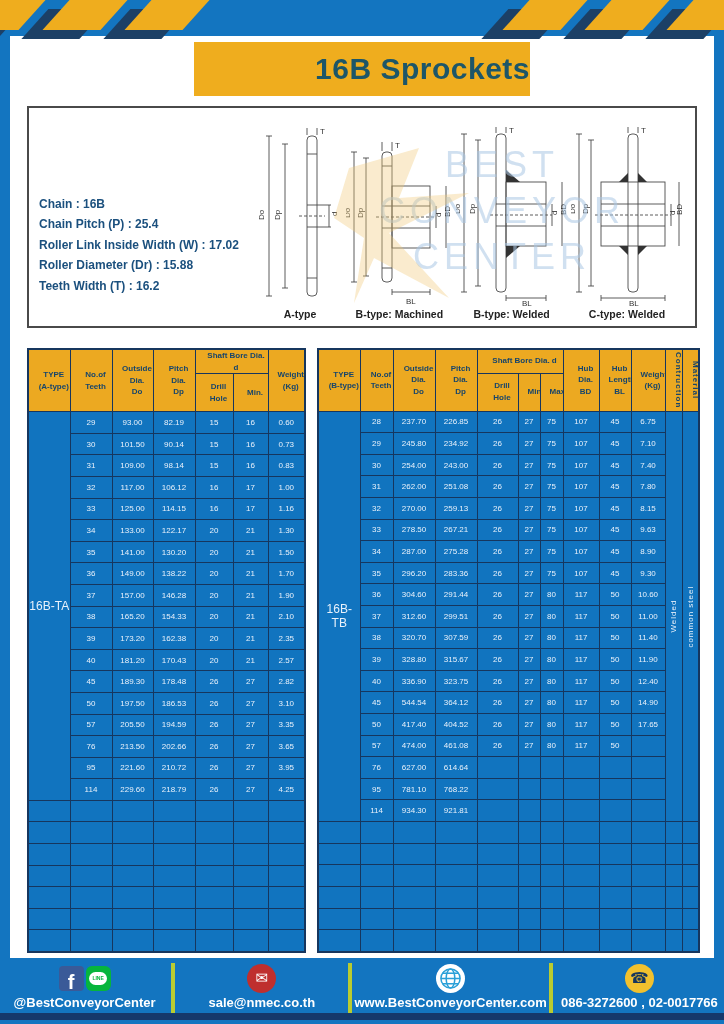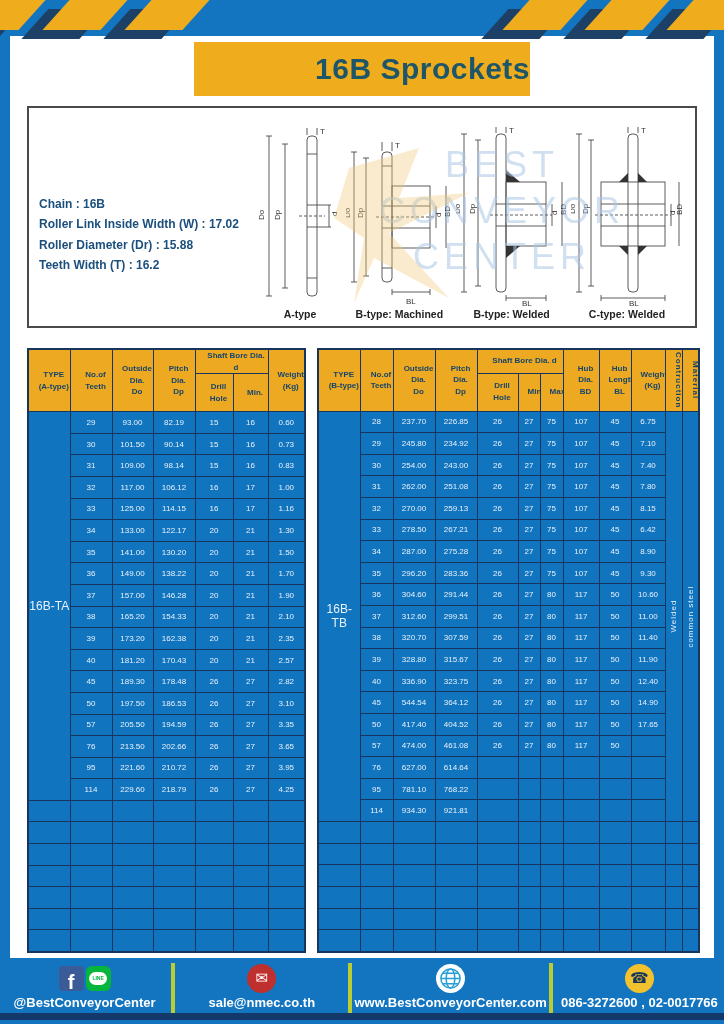--- a/index.html
+++ b/index.html
@@ -87,20 +87,21 @@
         <div>BEST</div>
         <div>CONVEYOR</div>
         <div>CENTER</div>
       </div>
       <svg class="wm-star" width="150" height="170" viewBox="0 0 150 170">
         <path d="M20 30 L90 10 L70 60 L140 55 L60 95 L120 160 L45 120 L25 165 L35 100 L5 80 Z" fill="#f0c873" opacity="0.7"></path>
       </svg>
 
       <div class="specs">
         <div class="spec-line">Chain  :  16B</div>
+        <div class="spec-line">Chain Pitch (P)  :  25.4</div>
         <div class="spec-line">Roller Link Inside Width (W) :  17.02</div>
         <div class="spec-line">Roller Diameter (Dr) : 15.88</div>
         <div class="spec-line">Teeth Width (T)  :  16.2</div>
       </div>
 
       <div class="diagrams">
 
         <div class="diagram">
           <svg width="86" height="180" viewBox="0 0 86 180">
             <rect x="50" y="10" width="10" height="160" rx="4"></rect>
@@ -576,21 +577,21 @@
             </tr>
             <tr>
               <td>33</td>
               <td>278.50</td>
               <td>267.21</td>
               <td>26</td>
               <td>27</td>
               <td>75</td>
               <td>107</td>
               <td>45</td>
-              <td>6.42</td>
+              <td>9.63</td>
             </tr>
             <tr>
               <td>34</td>
               <td>287.00</td>
               <td>275.28</td>
               <td>26</td>
               <td>27</td>
               <td>75</td>
               <td>107</td>
               <td>45</td>

